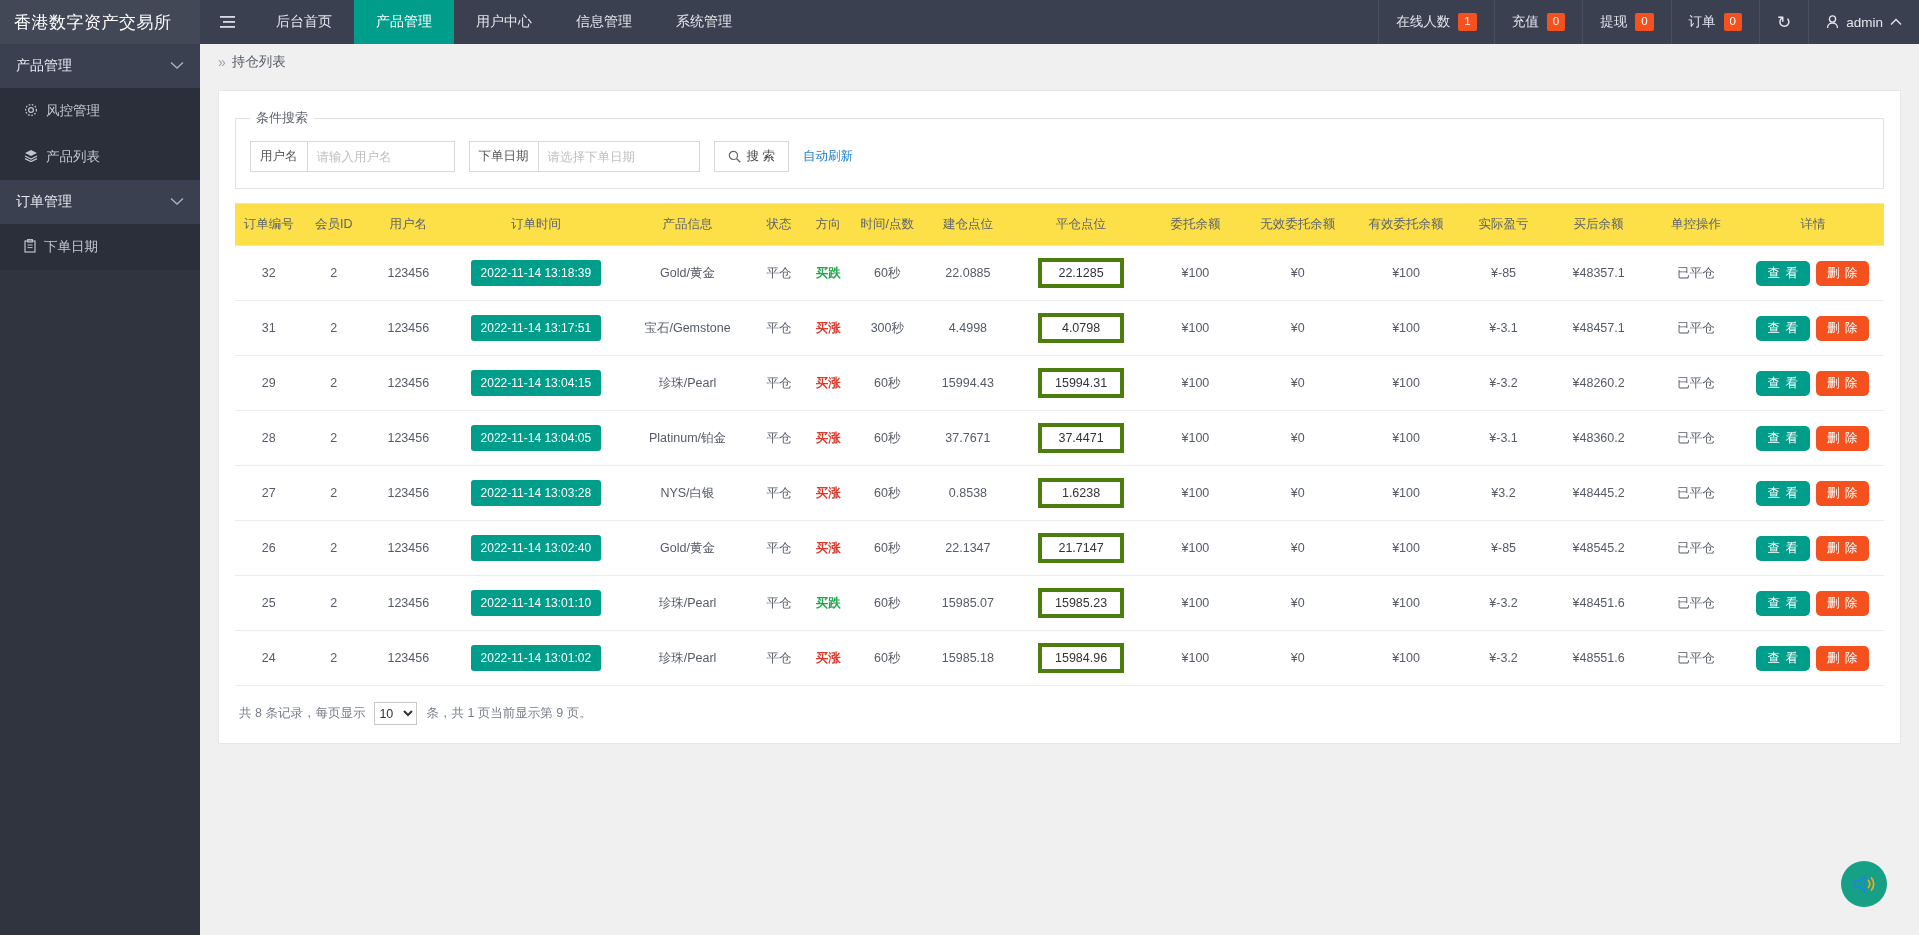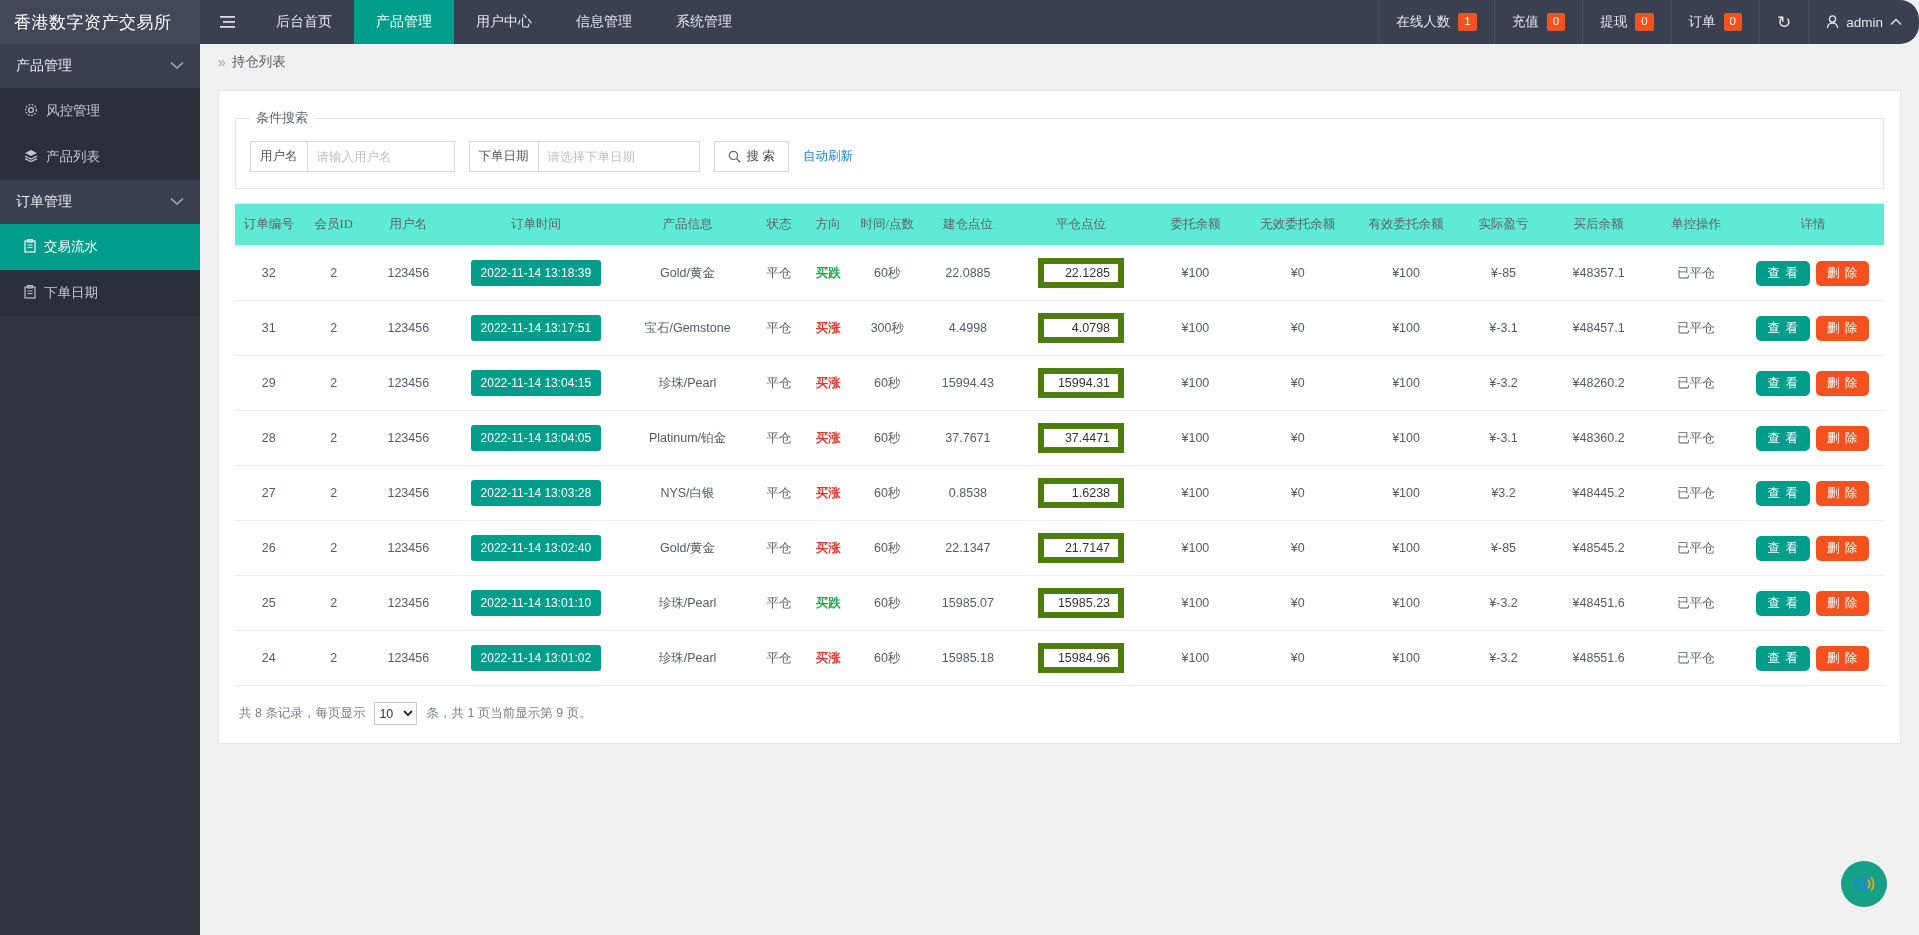--- a/index.html
+++ b/index.html
@@ -13,21 +13,20 @@
 
   
   .topnav {
     height: 44px;
     background: #3b4050;
     display: flex;
     align-items: stretch;
     color: #e8eaf0;
     position: relative;
     z-index: 20;
-    border-radius: 19px;
   }
   .brand {
     width: 200px;
     display: flex;
     align-items: center;
     padding-left: 14px;
     font-size: 17px;
     letter-spacing: .5px;
     color: #ffffff;
     background: #434857;
@@ -188,29 +187,28 @@
   .lnk {
     color: #1a7fd4;
     font-size: 12.5px;
     cursor: pointer;
     text-decoration: none;
   }
 
   
   table.grid { width: 100%; border-collapse: collapse; table-layout: fixed; }
   table.grid thead th {
-    background: #5eead4;
+    background: #fde047;
     border-top: 1px solid #e4e4e4;
     border-bottom: 1px solid #e4e4e4;
     font-weight: normal;
     font-size: 12.5px;
     color: #5d636e;
     padding: 12px 2px;
     text-align: center;
-    font-family: Liberation Serif, serif;
   }
   table.grid tbody td {
     border-bottom: 1px solid #ececec;
     padding: 12px 2px;
     text-align: center;
     font-size: 12.5px;
     color: #555b66;
     height: 47px;
     vertical-align: middle;
   }
@@ -222,22 +220,22 @@
     padding: 6px 10px;
     border-radius: 3px;
     white-space: nowrap;
   }
   .dir-up   { color: #e03b2f; font-weight: bold; }
   .dir-down { color: #1fa84a; font-weight: bold; }
   .cell-state { color: #555b66; }
   .num-inp {
     width: 86px;
     height: 30px;
-    border: 6px solid #4d7c0f;
-    text-align: right;
+    border: 4px solid #4d7c0f;
+    text-align: center;
     padding: 0 8px;
     font-size: 12.5px;
     color: #333;
     outline: none;
     font-family: inherit;
     background: #fff;
   }
   .red   { color: #e53935; }
   .green { color: #1b9e3e; }
   .btn-view, .btn-del {
@@ -363,29 +361,20 @@
             <path d="M1 7 L7 10 L13 7" fill="none" stroke="#c9cdd8" stroke-width="1.2"></path>
             <path d="M1 9.6 L7 12.6 L13 9.6" fill="none" stroke="#c9cdd8" stroke-width="1.2"></path>
           </svg></span>
         <span>产品列表</span>
       </div>
       <div class="grp">
         <span>订单管理</span>
         <span class="chev"><svg width="14" height="9" viewBox="0 0 14 9">
             <path d="M1 1.5 L7 7 L13 1.5" fill="none" stroke="#c9cdd8" stroke-width="1.4"></path>
           </svg></span>
-      </div>
-      <div class="subitem active">
-        <span class="si"><svg width="12" height="14" viewBox="0 0 12 14">
-            <rect x="1" y="2" width="10" height="11" fill="none" stroke="currentColor" stroke-width="1.2"></rect>
-            <rect x="3.6" y="0.6" width="4.8" height="2.4" fill="none" stroke="currentColor" stroke-width="1.1"></rect>
-            <line x1="3.5" y1="6" x2="8.5" y2="6" stroke="currentColor" stroke-width="1"></line>
-            <line x1="3.5" y1="8.6" x2="8.5" y2="8.6" stroke="currentColor" stroke-width="1"></line>
-          </svg></span>
-        <span>交易流水</span>
       </div>
       <div class="subitem">
         <span class="si"><svg width="12" height="14" viewBox="0 0 12 14">
             <rect x="1" y="2" width="10" height="11" fill="none" stroke="currentColor" stroke-width="1.2"></rect>
             <rect x="3.6" y="0.6" width="4.8" height="2.4" fill="none" stroke="currentColor" stroke-width="1.1"></rect>
             <line x1="3.5" y1="6" x2="8.5" y2="6" stroke="currentColor" stroke-width="1"></line>
             <line x1="3.5" y1="8.6" x2="8.5" y2="8.6" stroke="currentColor" stroke-width="1"></line>
           </svg></span>
         <span>下单日期</span>
       </div>

